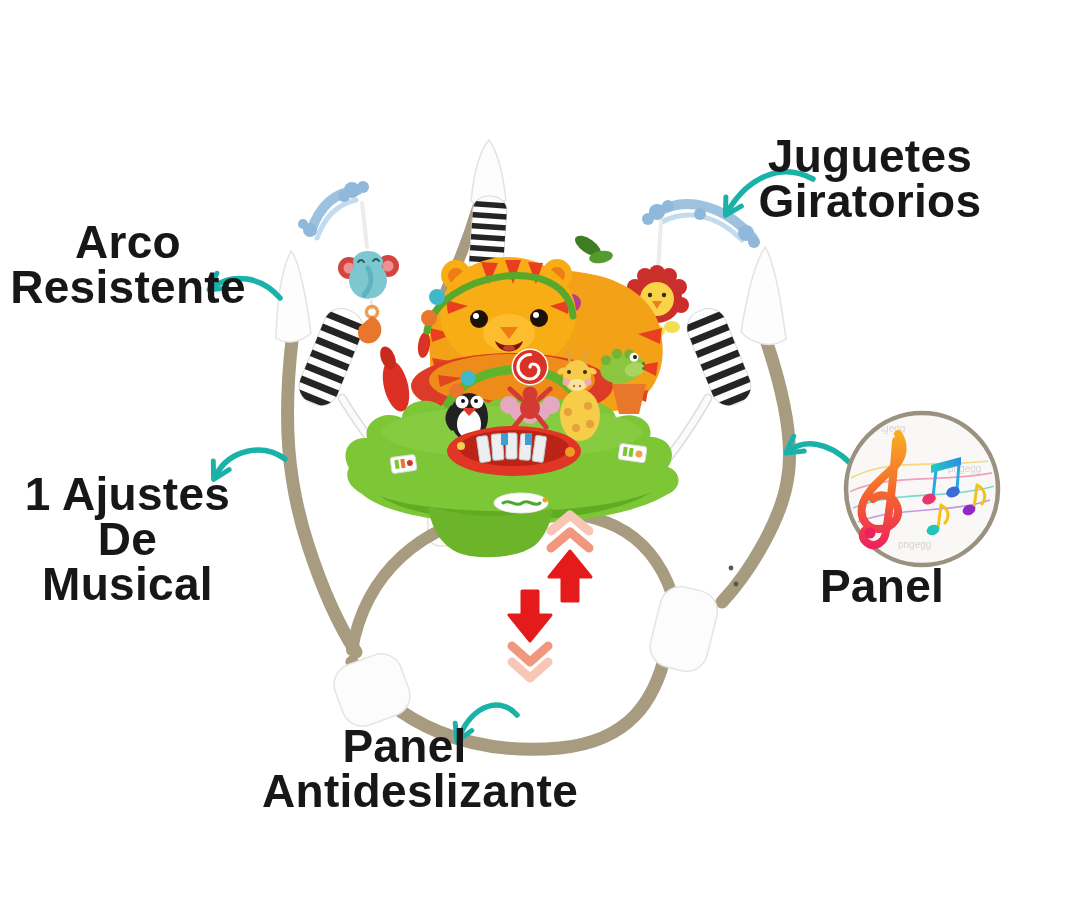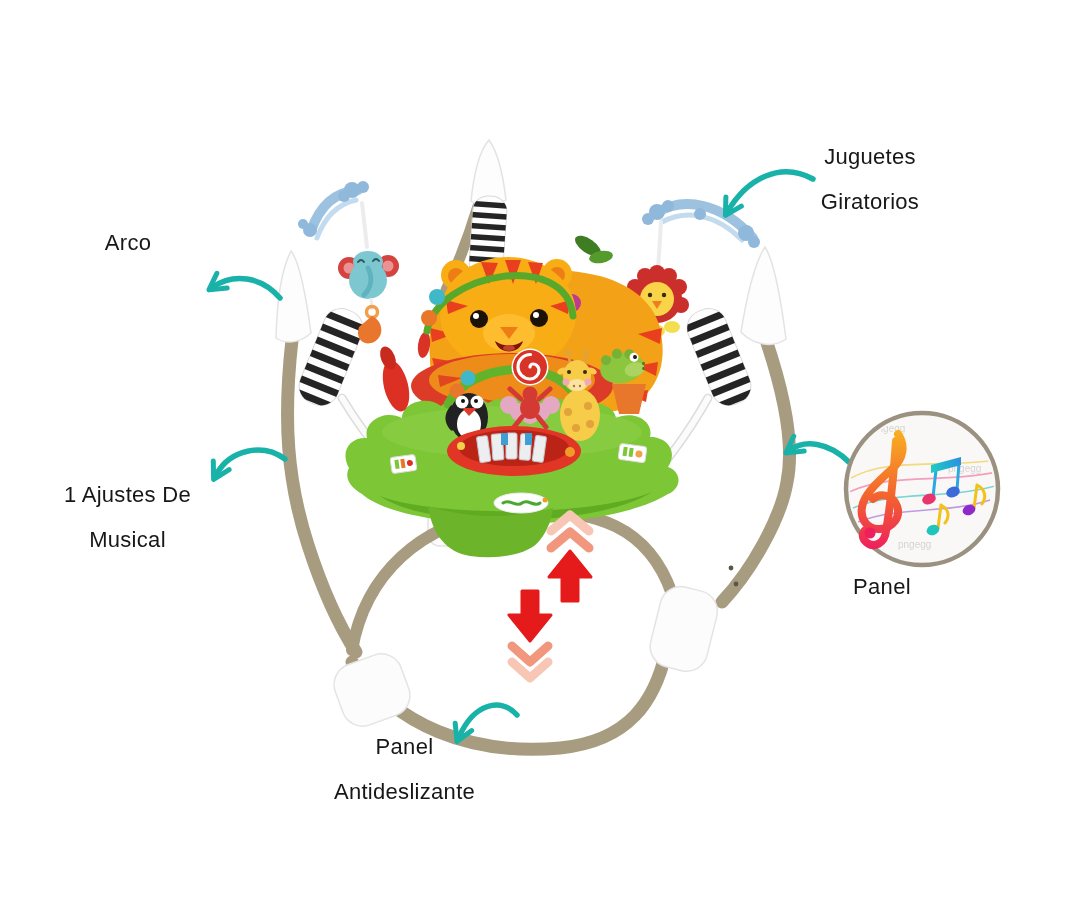--- a/index.html
+++ b/index.html
@@ -1,18 +1,18 @@
 <!DOCTYPE html>
 <html><head>
 <meta charset="utf-8">
 <style>
   html,body{margin:0;padding:0;background:#ffffff;}
   .canvas{position:relative;width:1080px;height:900px;background:#ffffff;overflow:hidden;
           font-family:"Liberation Sans", sans-serif;}
-  .lbl{position:absolute;text-align:center;font-weight:400;font-size:22px;line-height:45px;
+  .lbl{position:absolute;text-align:center;font-weight:700;font-size:46px;line-height:45px;
        color:#171717;letter-spacing:.3px;}
   .lbl span{display:block;}
   #lbl-juguetes{left:740px;top:134px;width:260px;}
   #lbl-arco{left:10px;top:220px;width:236px;}
   #lbl-ajustes{left:5px;top:472px;width:245px;}
   #lbl-panel{left:772px;top:564px;width:220px;}
   #lbl-base{left:262px;top:724px;width:285px;}
   svg{position:absolute;left:0;top:0;}
   svg text.wm{font-family:"Liberation Sans", sans-serif;font-size:10px;fill:#9a9a9a;opacity:.38;}
 </style>
@@ -401,20 +401,21 @@
       </g>
     </g>
   </svg>
 
   <div class="lbl" id="lbl-juguetes">
     <span>Juguetes</span>
     <span>Giratorios</span>
   </div>
   <div class="lbl" id="lbl-arco">
     <span>Arco</span>
+    <span>Resistente</span>
   </div>
   <div class="lbl" id="lbl-ajustes">
     <span>1 Ajustes De</span>
     <span>Musical</span>
   </div>
   <div class="lbl" id="lbl-panel">
     <span>Panel</span>
   </div>
   <div class="lbl" id="lbl-base">
     <span>Panel</span>

